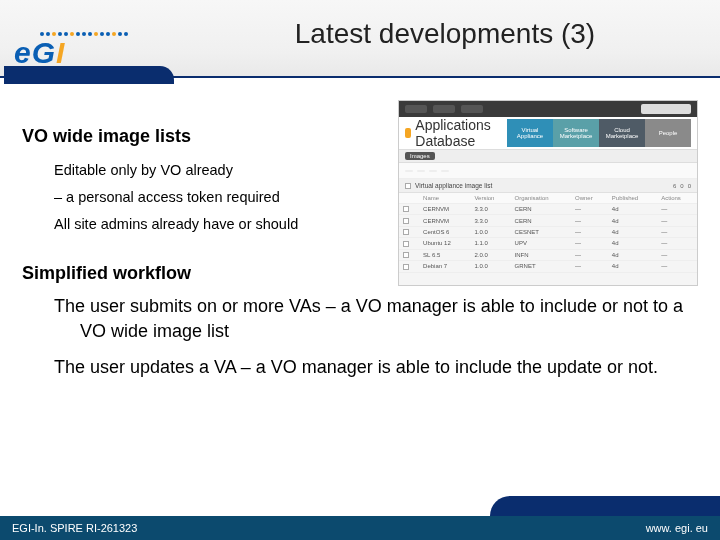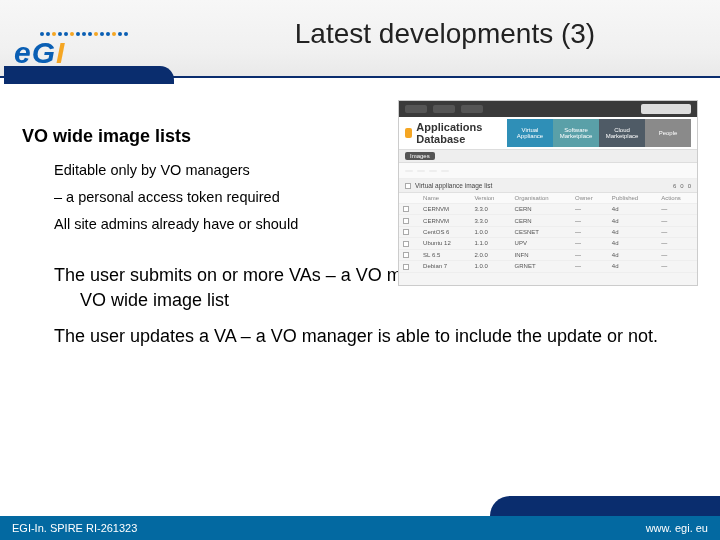--- a/index.html
+++ b/index.html
@@ -54,41 +54,41 @@
     position: absolute; top: 0; right: 0; width: 300px; height: 186px;
     border: 1px solid #ccc; background: #f5f5f5; font-size: 7px; color: #666;
     overflow: hidden;
   }
   .shot-top { height: 16px; background: #3a3a3a; display:flex; align-items:center; padding:0 6px; gap:6px; }
   .shot-top .tb { width: 22px; height: 8px; background:#555; border-radius:2px; }
   .shot-top .sp { flex:1; }
   .shot-top .sb { width: 50px; height: 10px; background:#ddd; border-radius:2px; }
   .shot-head { height: 32px; background: #fff; display:flex; align-items:center; padding:0 6px; gap:4px; }
   .shot-logo { width:10px; height:10px; background:#f5a623; border-radius:2px; }
-  .shot-title { font-size:11px; font-weight:700; color:#333; }
+  .shot-title { font-size:14px; font-weight:400; color:#333; }
   .shot-tiles { display:flex; gap:0; margin-left:auto; }
   .tile { width:46px; height:28px; display:flex; align-items:center; justify-content:center; text-align:center; color:#fff; font-size:6px; line-height:1; padding:2px; }
   .t1 { background:#2f8fb7; } .t2 { background:#5aa0a8; } .t3 { background:#4f5b66; } .t4 { background:#8a8a8a; }
   .shot-sub { height:14px; background:#eee; border-top:1px solid #ddd; border-bottom:1px solid #ddd; display:flex; align-items:center; padding:0 6px; gap:6px; }
   .tab-active { background:#555; color:#fff; padding:1px 5px; border-radius:2px; font-size:6px; }
   .shot-tags { height:16px; display:flex; align-items:center; padding:0 6px; gap:4px; background:#fafafa; border-bottom:1px solid #eee; }
   .tag { background:#eee; border-radius:6px; padding:1px 4px; font-size:6px; color:#666; }
   .shot-bar { height:14px; background:#f0f0f0; display:flex; align-items:center; padding:0 6px; gap:4px; border-bottom:1px solid #e0e0e0; }
   .shot-bar .lab { font-size:6.5px; color:#444; }
   .shot-bar .sp2 { flex:1; }
   .shot-bar .k { font-size:6px; color:#666; }
   .shot-table { width:100%; border-collapse:collapse; }
   .shot-table th, .shot-table td { border-bottom:1px solid #eee; padding:2px 4px; font-size:6px; color:#555; text-align:left; white-space:nowrap; }
   .shot-table th { background:#fafafa; font-weight:400; color:#888; }
   .chkb { display:inline-block; width:6px; height:6px; border:1px solid #aaa; background:#fff; vertical-align:middle; }
 
   
   .footer {
     position: absolute; left: 0; right: 0; bottom: 0; height: 24px;
-    background: #0369a1; color: #fff; font-size: 11px;
+    background: #0c4a6e; color: #fff; font-size: 11px;
     display: flex; align-items: center; justify-content: space-between;
     padding: 0 12px;
   }
   .footer-curve {
     position: absolute; right: 0; bottom: 24px; width: 230px; height: 20px;
     background: #0a2d6e;
     border-top-left-radius: 24px;
   }
 </style>
 </head>
@@ -226,26 +226,27 @@
               <td>—</td>
               <td>4d</td>
               <td>—</td>
             </tr>
         </tbody>
       </table>
     </div>
 
     <div class="h2">VO wide image lists</div>
     <div class="bullets">
-      <div>Editable only by VO managers</div>
+      <div>Editable only by VO already</div>
       <div>– a personal access token required</div>
       <div>All site admins already have or should</div>
     </div>
 
     <div class="simpl">
+      <div class="h2">Simplified workflow</div>
       <div class="para">The user submits on or more VAs – a VO manager is able to include or not to a VO wide image list</div>
       <div class="para">The user updates a VA – a VO manager is able to include the update or not.</div>
     </div>
 
   </div>
 
   <div class="footer-curve"></div>
   <div class="footer">
     <span>EGI-In. SPIRE RI-261323</span>
     <span>www. egi. eu</span>

